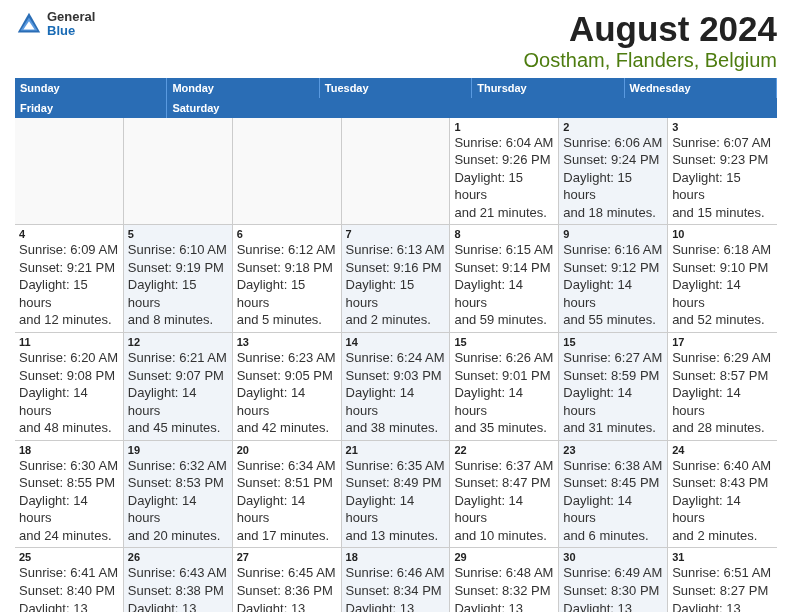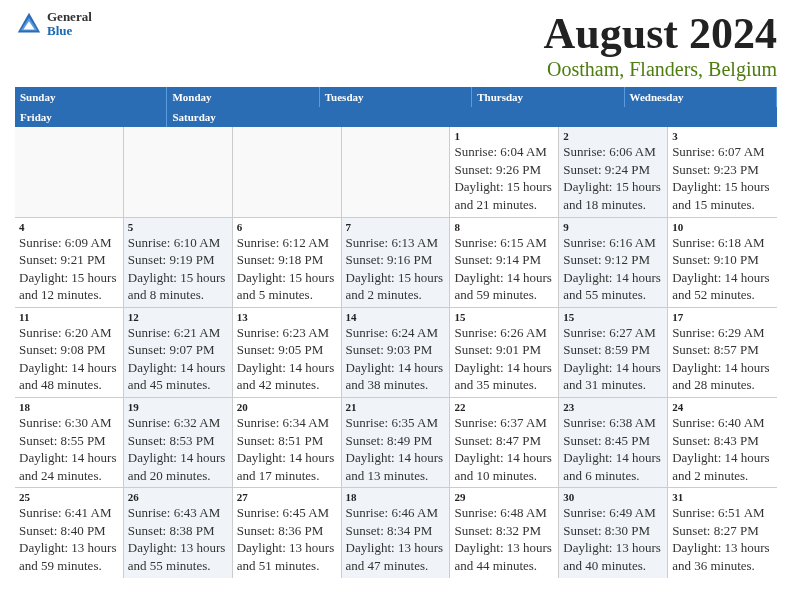--- a/index.html
+++ b/index.html
@@ -9,21 +9,20 @@
       width: 792px;
       height: 612px;
       overflow: hidden;
     }
     .container {
       width: 792px;
       height: 448px;
       padding: 10px 15px 5px 15px;
       display: flex;
       flex-direction: column;
-      font-family: Liberation Serif, serif;
     }
     .header {
       display: flex;
       justify-content: space-between;
       align-items: flex-start;
       margin-bottom: 6px;
     }
     .logo {
       display: flex;
       align-items: center;
@@ -39,21 +38,21 @@
     .logo-text .general { color: #333; }
     .logo-text .blue { color: #1a6bb5; }
     .logo-icon {
       width: 28px;
       height: 28px;
     }
     .title-block {
       text-align: right;
     }
     .title-block h1 {
-      font-size: 44px;
+      font-size: 35px;
       font-weight: bold;
       color: #222;
       line-height: 1.1;
     }
     .title-block h2 {
       font-size: 20px;
       font-weight: normal;
       color: #4d7c0f;
     }
     .calendar {

